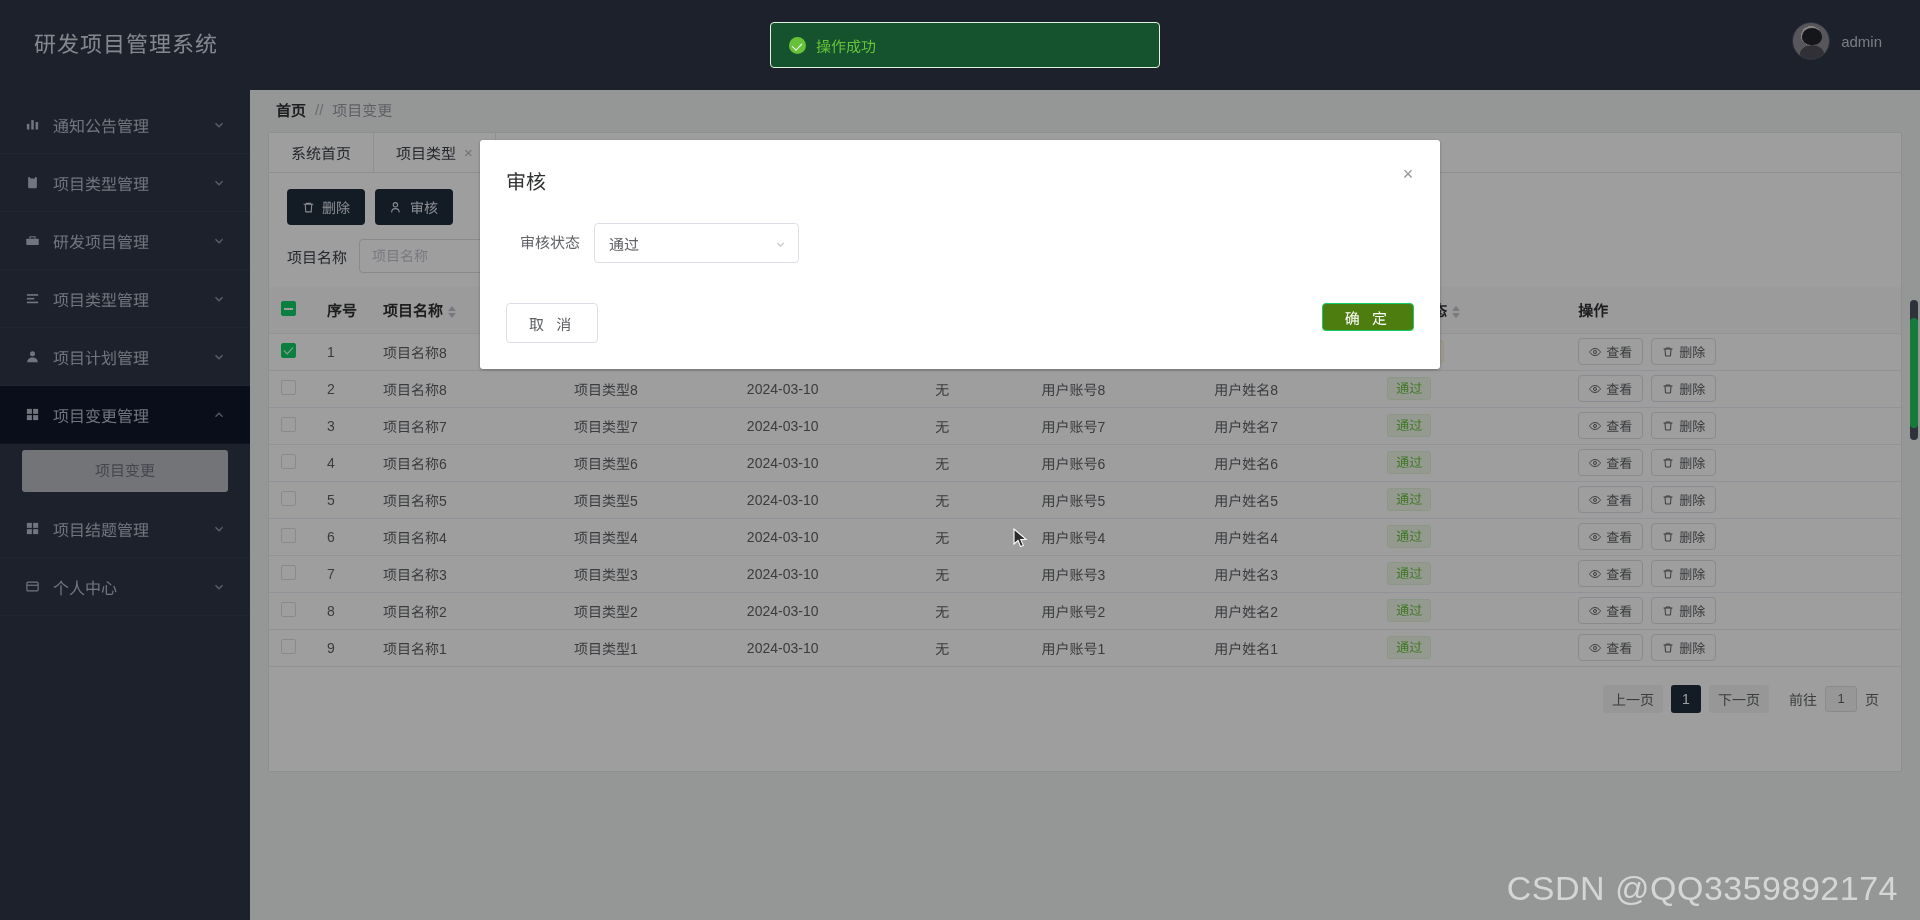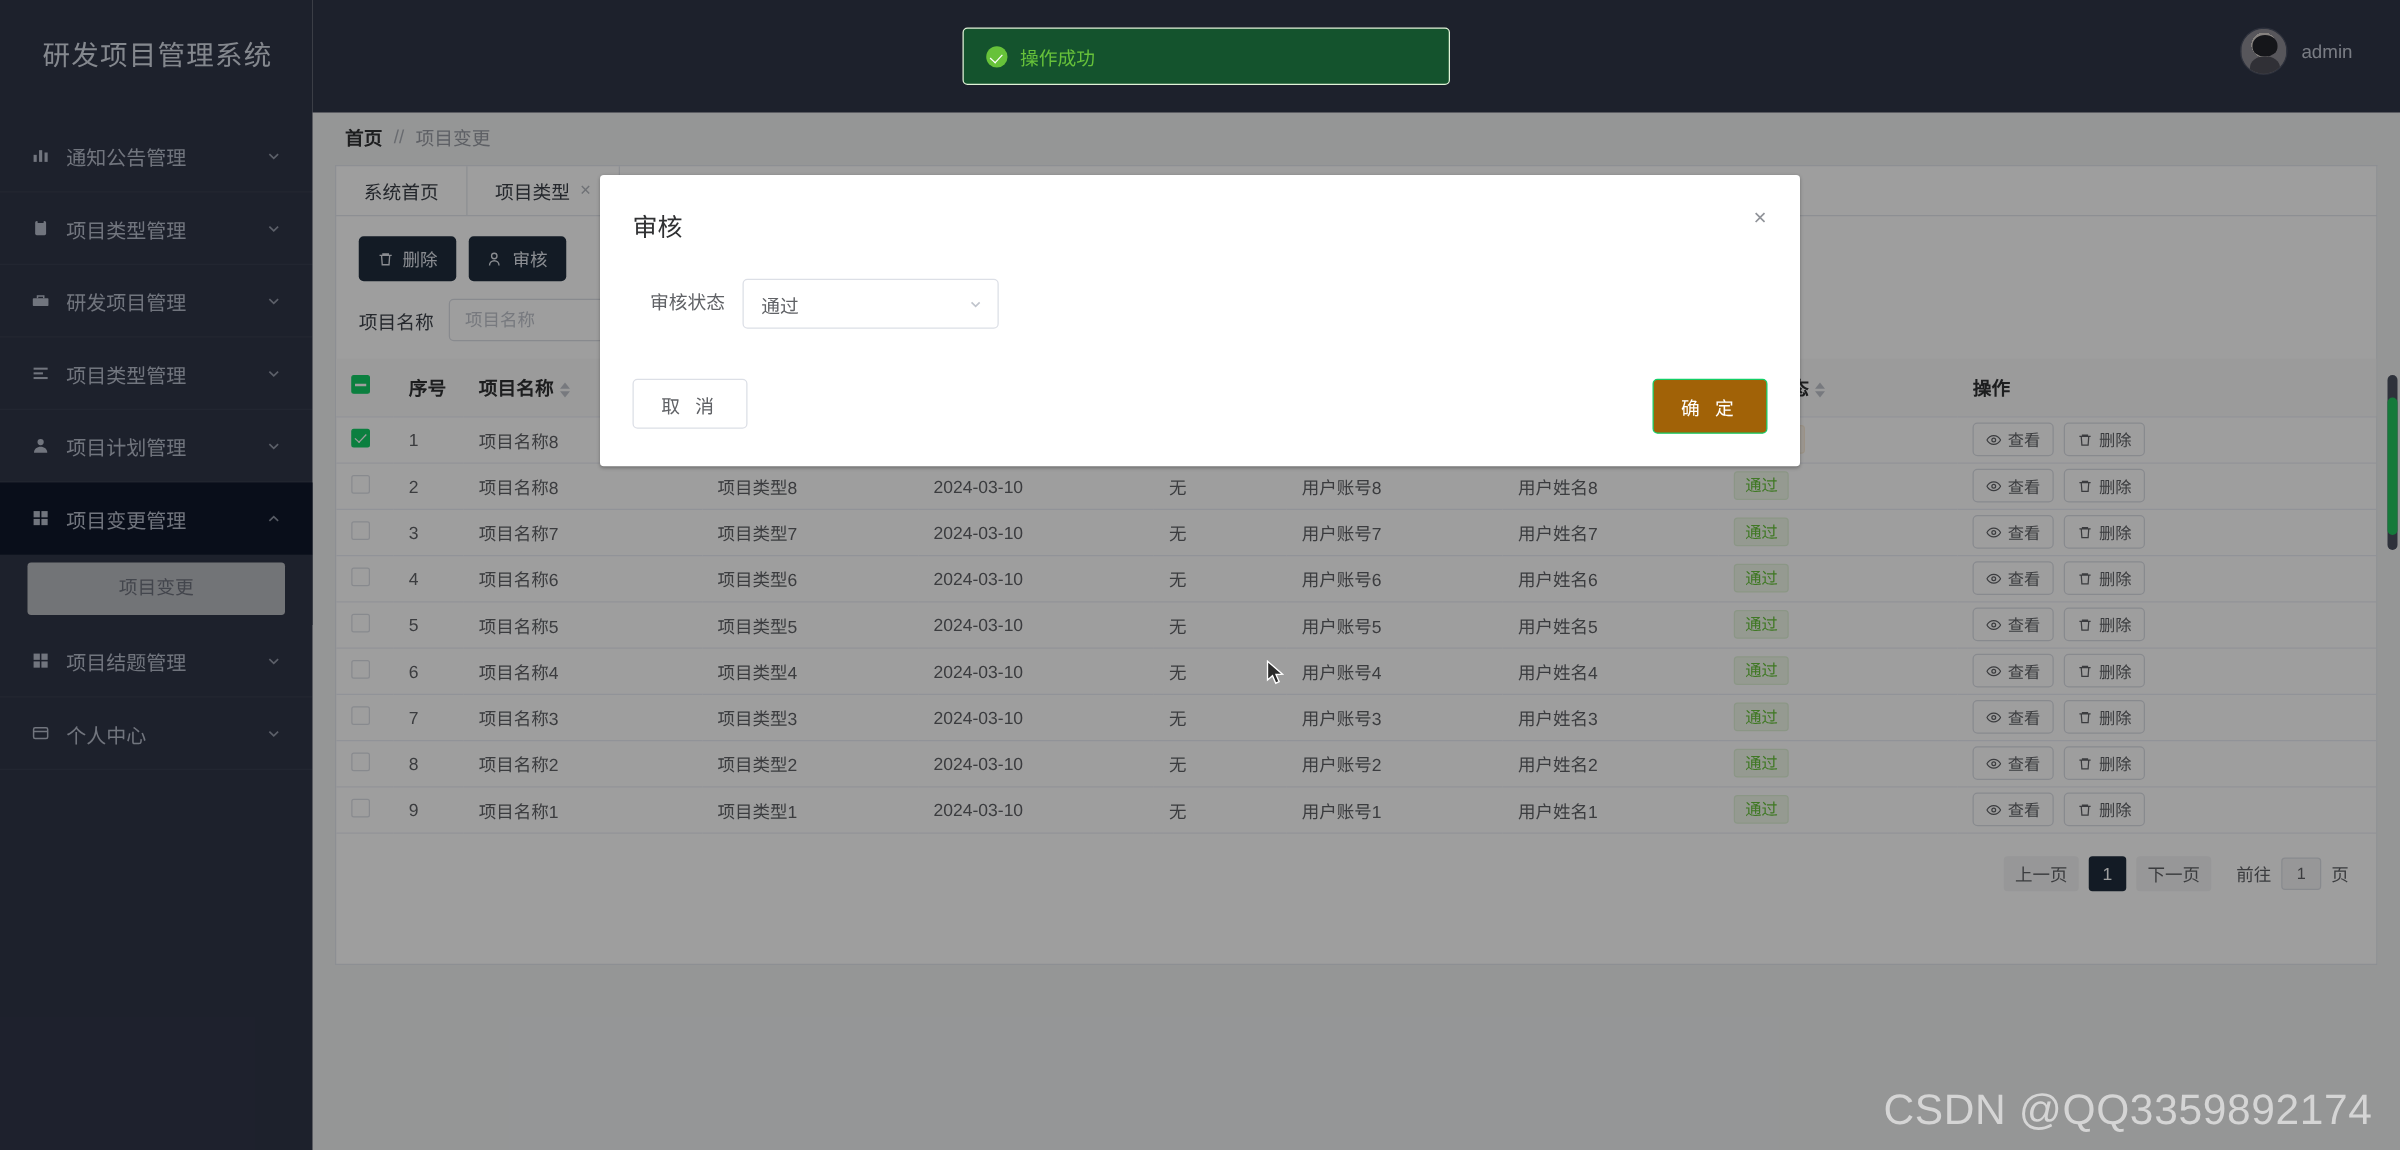--- a/index.html
+++ b/index.html
@@ -328,22 +328,22 @@
     padding: 10px 26px 26px 26px;
     display: flex; justify-content: space-between; gap: 28px;
   }
   .btn-cancel {
     height: 40px; padding: 0 22px;
     background: #fff; border: 1px solid #dcdfe6; border-radius: 4px;
     color: #606266; font-size: 15px; letter-spacing: 4px;
     cursor: pointer; font-family: inherit;
   }
   .btn-confirm {
-    height: 44px; padding: 0 22px;
-    background: #a16207; border: 1px solid #13ce66; border-radius: 4px;
+    height: 28px; padding: 0 22px;
+    background: #4d7c0f; border: 1px solid #13ce66; border-radius: 4px;
     color: #fff; font-size: 15px; letter-spacing: 4px;
     cursor: pointer; font-family: inherit;
   }
 
   .cursor {
     position: absolute; left: 1013px; top: 528px;
     z-index: 60; pointer-events: none;
   }
   .watermark {
     position: absolute; right: 22px; bottom: 12px;

